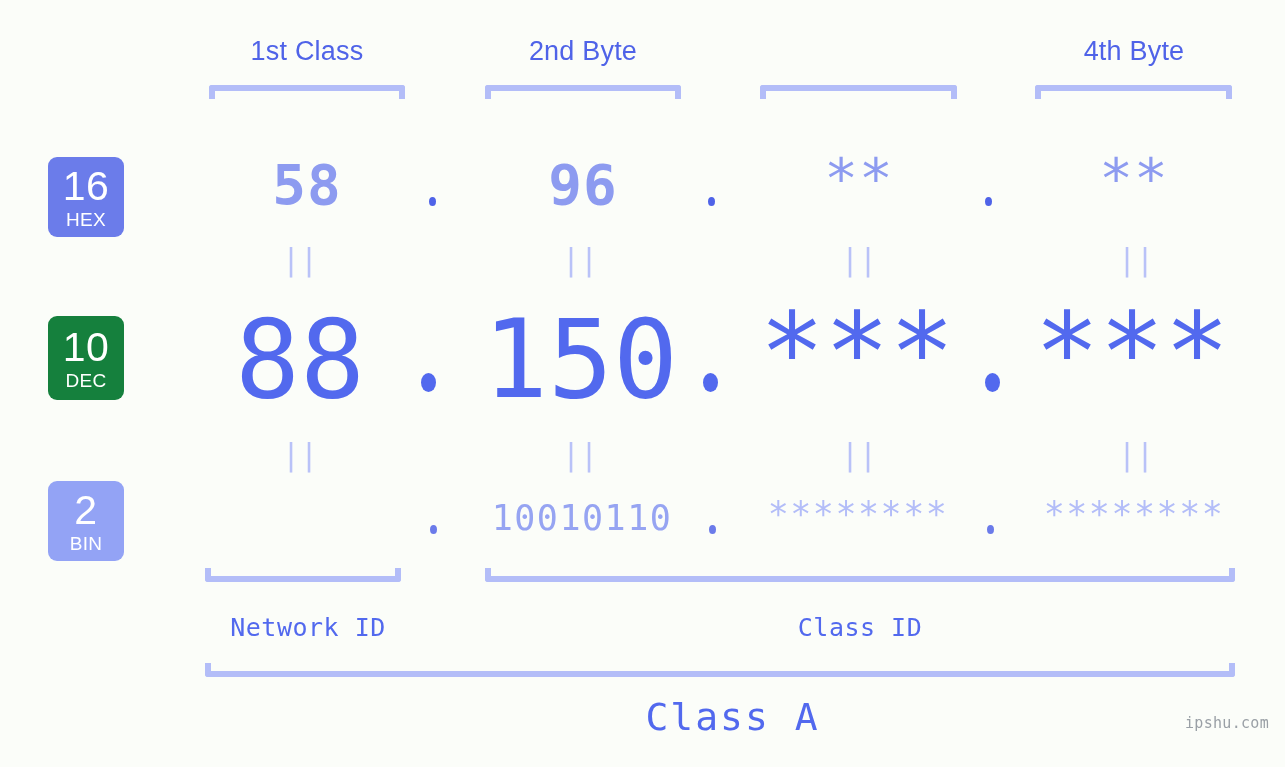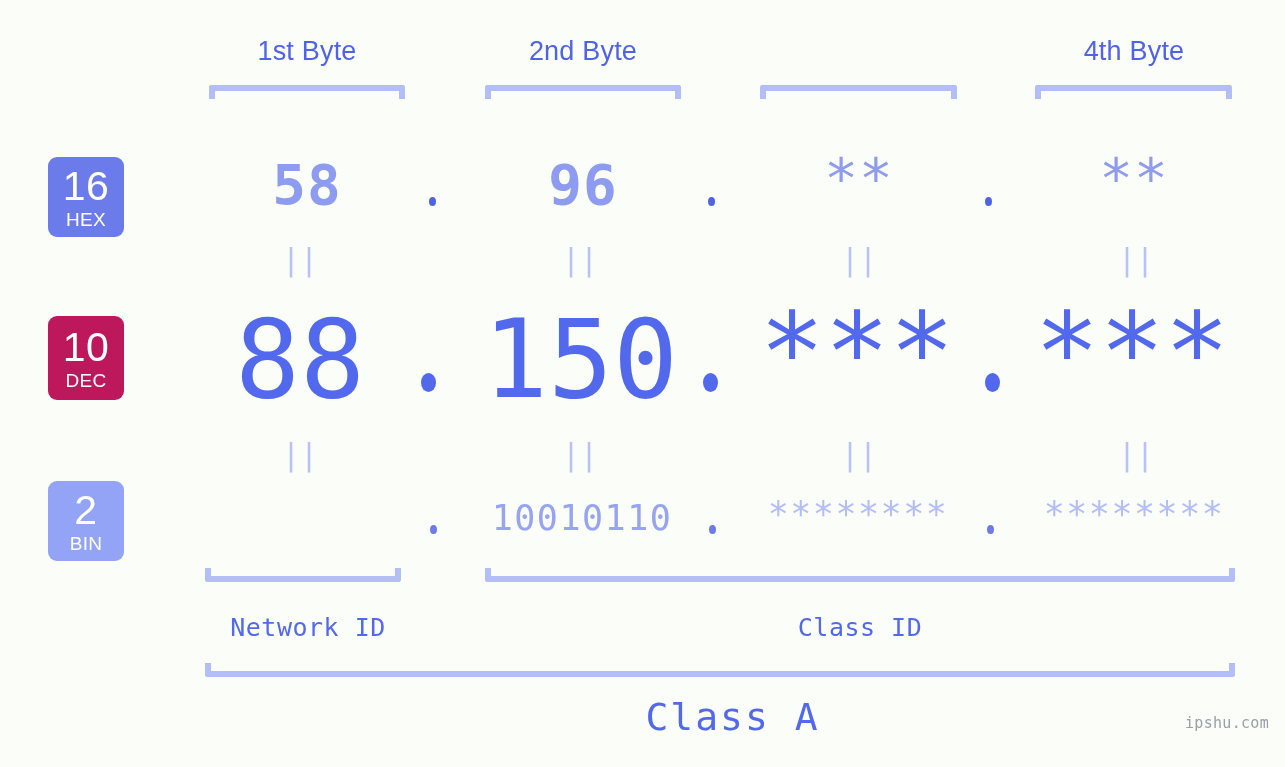--- a/index.html
+++ b/index.html
@@ -98,34 +98,34 @@
   .watermark{
     font-family:"DejaVu Sans Mono","Liberation Mono",monospace;
     font-size:15px;color:#9aa0a6;white-space:nowrap;letter-spacing:.3px;
   }
 </style>
 </head>
 <body>
 
 <div class="stage">
 
-  <div class="abs byte-title" style="left:207px;top:36px;width:200px;">1st Byte</div>
+  <div class="abs byte-title" style="left:207px;top:36px;width:200px;">1st Class</div>
   <div class="abs byte-title" style="left:483px;top:36px;width:200px;">2nd Byte</div>
   <div class="abs byte-title" style="left:1034px;top:36px;width:200px;">4th Byte</div>
 
   <div class="abs bracket-top" style="left:209px;top:85px;width:196px;"></div>
   <div class="abs bracket-top" style="left:485px;top:85px;width:196px;"></div>
   <div class="abs bracket-top" style="left:760px;top:85px;width:197px;"></div>
   <div class="abs bracket-top" style="left:1035px;top:85px;width:197px;"></div>
 
   <div class="abs badge" style="left:48px;top:157px;height:80px;background:#6b7cea;">
     <span class="num">16</span>
     <span class="lbl">HEX</span>
   </div>
-  <div class="abs badge" style="left:48px;top:316px;height:84px;background:#be185d;">
+  <div class="abs badge" style="left:48px;top:316px;height:84px;background:#15803d;">
     <span class="num">10</span>
     <span class="lbl">DEC</span>
   </div>
   <div class="abs badge" style="left:48px;top:481px;height:80px;background:#93a3f5;">
     <span class="num">2</span>
     <span class="lbl">BIN</span>
   </div>
 
   <div class="abs cell hexval" style="left:207px;top:152px;width:200px;">58</div>
   <div class="abs dot-s" style="left:429px;top:197px;"></div>

